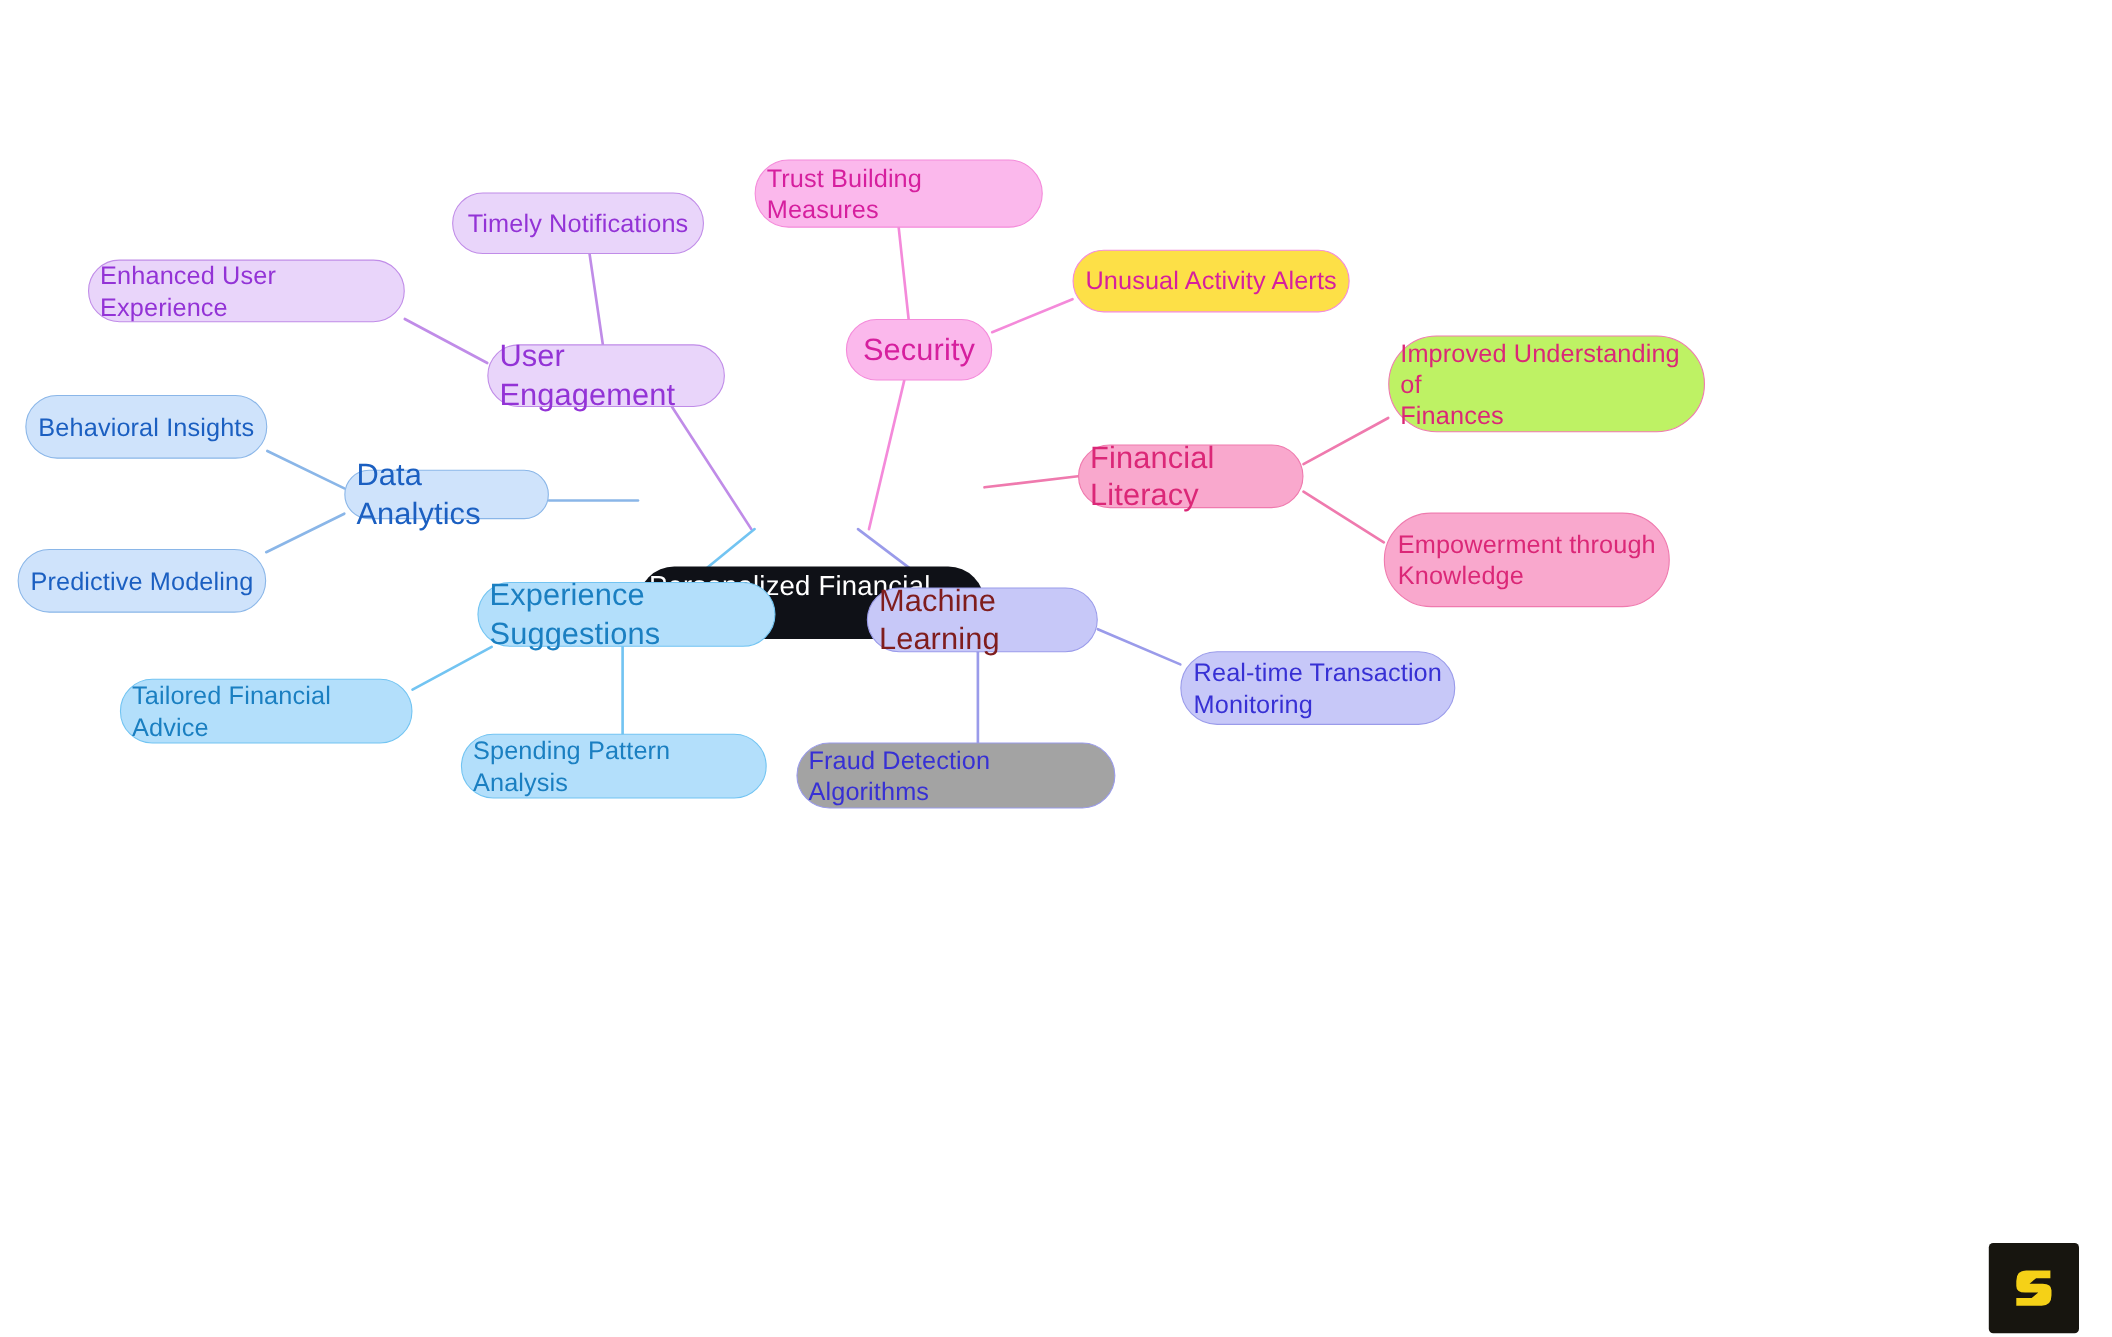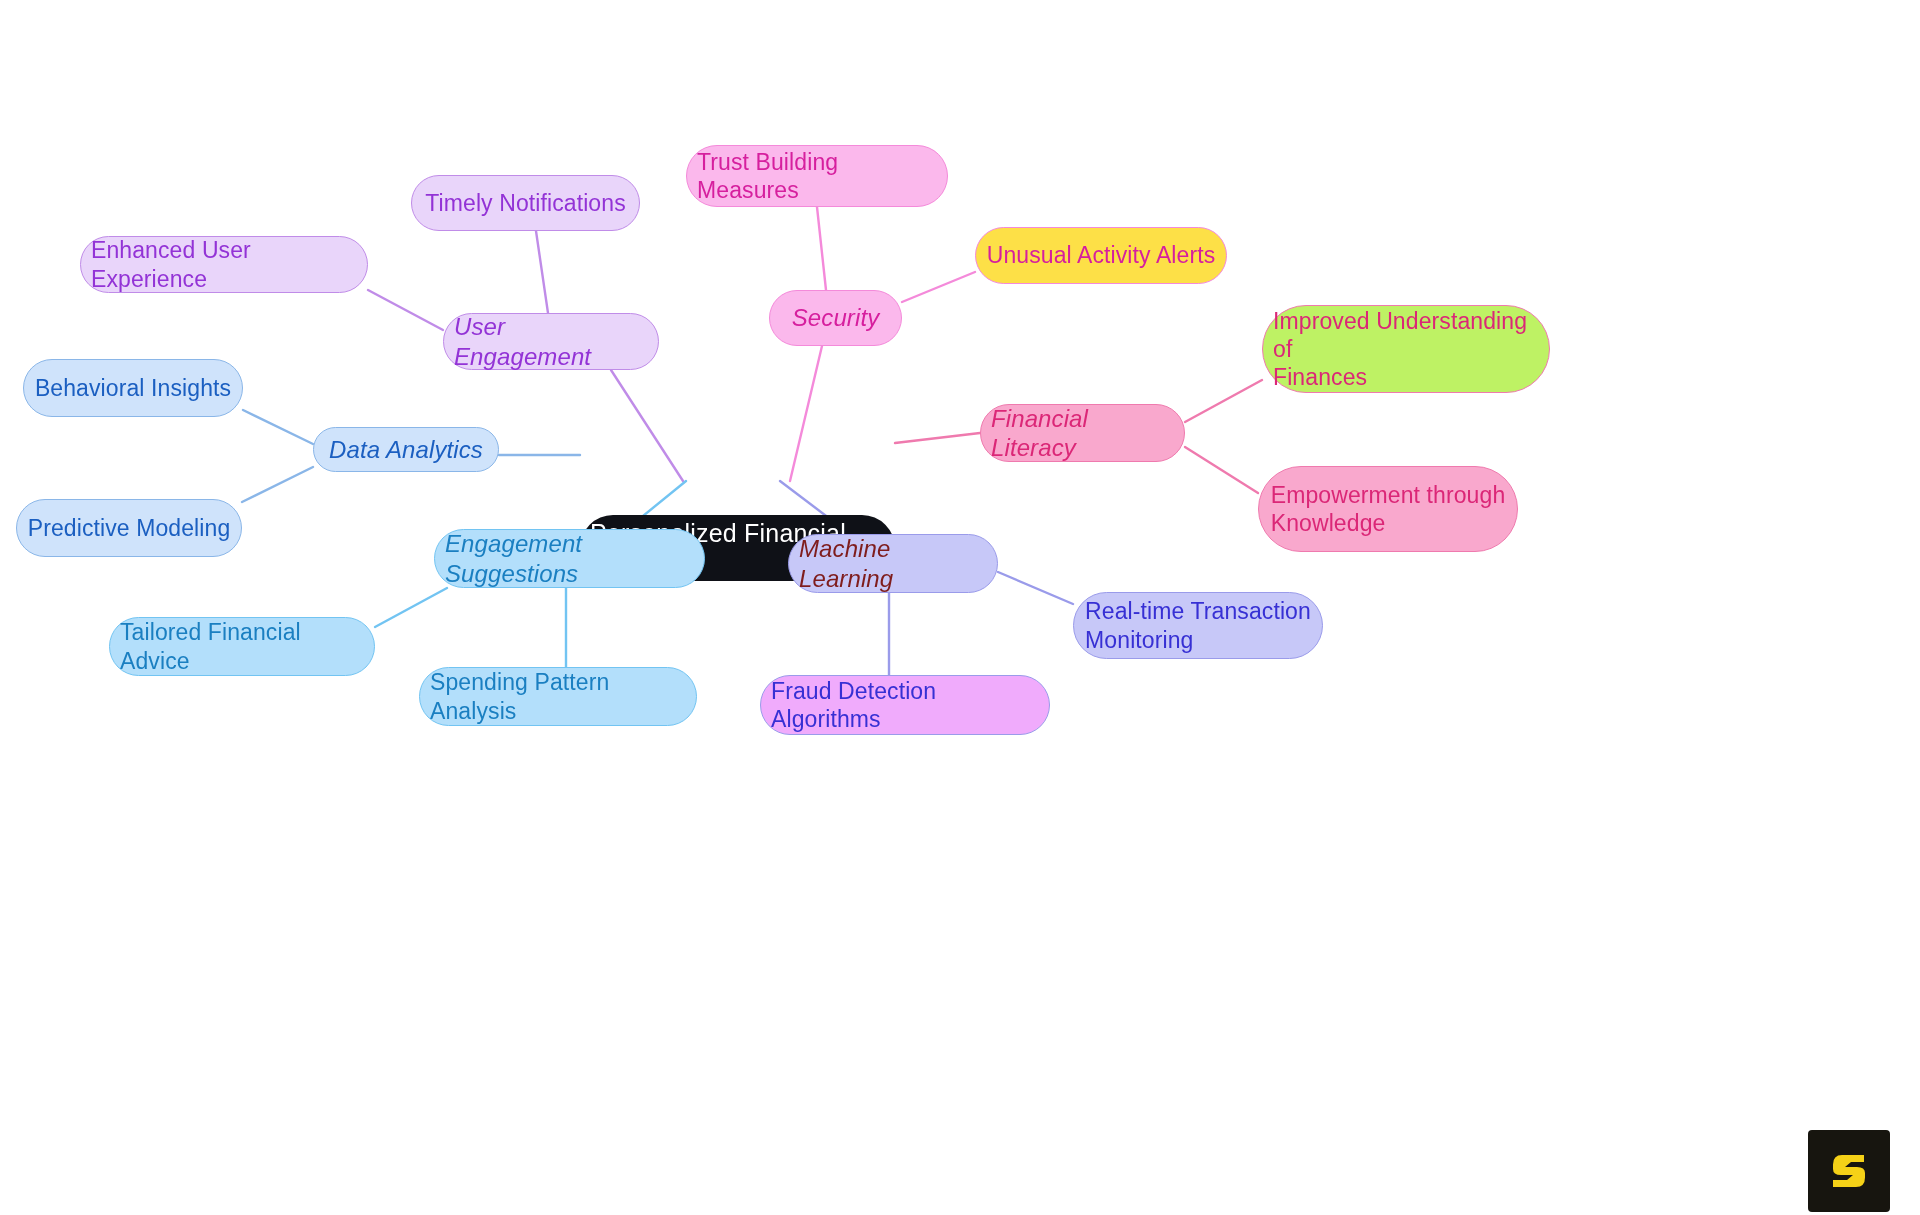--- a/index.html
+++ b/index.html
@@ -39,21 +39,21 @@
     letter-spacing: 0.1px;
   }
   .node.root {
     border-radius: 34px;
     border-width: 0;
     background: #0f1117;
     color: #ffffff;
     font-size: 25px;
     letter-spacing: 0.2px;
   }
-  .node.lvl1 { font-size: 24px; font-style: italic; }
+  .node.lvl1 { font-size: 28px; }
   .node.lvl2 { font-size: 23px; }
   #watermark {
     position: absolute;
     left: 1808px;
     top: 1130px;
     width: 82px;
     height: 82px;
     background: #17150f;
     border-radius: 4px;
     display: flex;
@@ -96,22 +96,22 @@
       <div class="node lvl2" style="left: 686px; top: 145px; width: 262px; height: 62px; background: rgb(251, 184, 236); border-color: rgb(244, 138, 218); color: rgb(214, 31, 158);"><span>Trust Building Measures</span></div>
       <div class="node lvl2" style="left: 975px; top: 227px; width: 252px; height: 57px; background: #fde047; border-color: rgb(244, 138, 218); color: rgb(214, 31, 158);"><span>Unusual Activity Alerts</span></div>
       <div class="node lvl1" style="left: 980px; top: 404px; width: 205px; height: 58px; background: rgb(249, 168, 205); border-color: rgb(239, 122, 174); color: rgb(219, 39, 119);"><span>Financial Literacy</span></div>
       <div class="node lvl2" style="left: 1262px; top: 305px; width: 288px; height: 88px; background: #bef264; border-color: rgb(239, 122, 174); color: rgb(219, 39, 119);"><span>Improved Understanding of
 Finances</span></div>
       <div class="node lvl2" style="left: 1258px; top: 466px; width: 260px; height: 86px; background: rgb(249, 168, 205); border-color: rgb(239, 122, 174); color: rgb(219, 39, 119);"><span>Empowerment through
 Knowledge</span></div>
       <div class="node lvl1" style="left: 788px; top: 534px; width: 210px; height: 59px; background: rgb(199, 200, 248); border-color: rgb(154, 155, 234); color: #7f1d1d;"><span>Machine Learning</span></div>
       <div class="node lvl2" style="left: 1073px; top: 592px; width: 250px; height: 67px; background: rgb(199, 200, 248); border-color: rgb(154, 155, 234); color: rgb(55, 48, 212);"><span>Real-time Transaction
 Monitoring</span></div>
-      <div class="node lvl2" style="left: 760px; top: 675px; width: 290px; height: 60px; background: #f0abfc; border-color: rgb(154, 155, 234); color: rgb(55, 48, 212);"><span>Fraud Detection Algorithms</span></div>
-      <div class="node lvl1" style="left: 434px; top: 529px; width: 271px; height: 59px; background: rgb(179, 223, 251); border-color: rgb(114, 196, 242); color: rgb(26, 127, 193);"><span>Engagement Suggestions</span></div>
+      <div class="node lvl2" style="left: 724px; top: 675px; width: 290px; height: 60px; background: #a3a3a3; border-color: rgb(154, 155, 234); color: rgb(55, 48, 212);"><span>Fraud Detection Algorithms</span></div>
+      <div class="node lvl1" style="left: 434px; top: 529px; width: 271px; height: 59px; background: rgb(179, 223, 251); border-color: rgb(114, 196, 242); color: rgb(26, 127, 193);"><span>Experience Suggestions</span></div>
       <div class="node lvl2" style="left: 109px; top: 617px; width: 266px; height: 59px; background: rgb(179, 223, 251); border-color: rgb(114, 196, 242); color: rgb(26, 127, 193);"><span>Tailored Financial Advice</span></div>
       <div class="node lvl2" style="left: 419px; top: 667px; width: 278px; height: 59px; background: rgb(179, 223, 251); border-color: rgb(114, 196, 242); color: rgb(26, 127, 193);"><span>Spending Pattern Analysis</span></div>
       <div class="node lvl1" style="left: 313px; top: 427px; width: 186px; height: 45px; background: rgb(207, 227, 251); border-color: rgb(138, 182, 232); color: rgb(27, 95, 193);"><span>Data Analytics</span></div>
       <div class="node lvl2" style="left: 23px; top: 359px; width: 220px; height: 58px; background: rgb(207, 227, 251); border-color: rgb(138, 182, 232); color: rgb(27, 95, 193);"><span>Behavioral Insights</span></div>
       <div class="node lvl2" style="left: 16px; top: 499px; width: 226px; height: 58px; background: rgb(207, 227, 251); border-color: rgb(138, 182, 232); color: rgb(27, 95, 193);"><span>Predictive Modeling</span></div>
     </div>
 
   <div id="watermark">
     <svg width="46" height="46" viewBox="0 0 46 46">
       <path d="M38 7 H16 Q7 7 7 16.5 V21 Q7 27 15 27 H27 L21 32 H7 V39 H30 Q39 39 39 29.5 V25 Q39 19 31 19 H19 L25 14 H38 Z" fill="#f5d117"></path>

